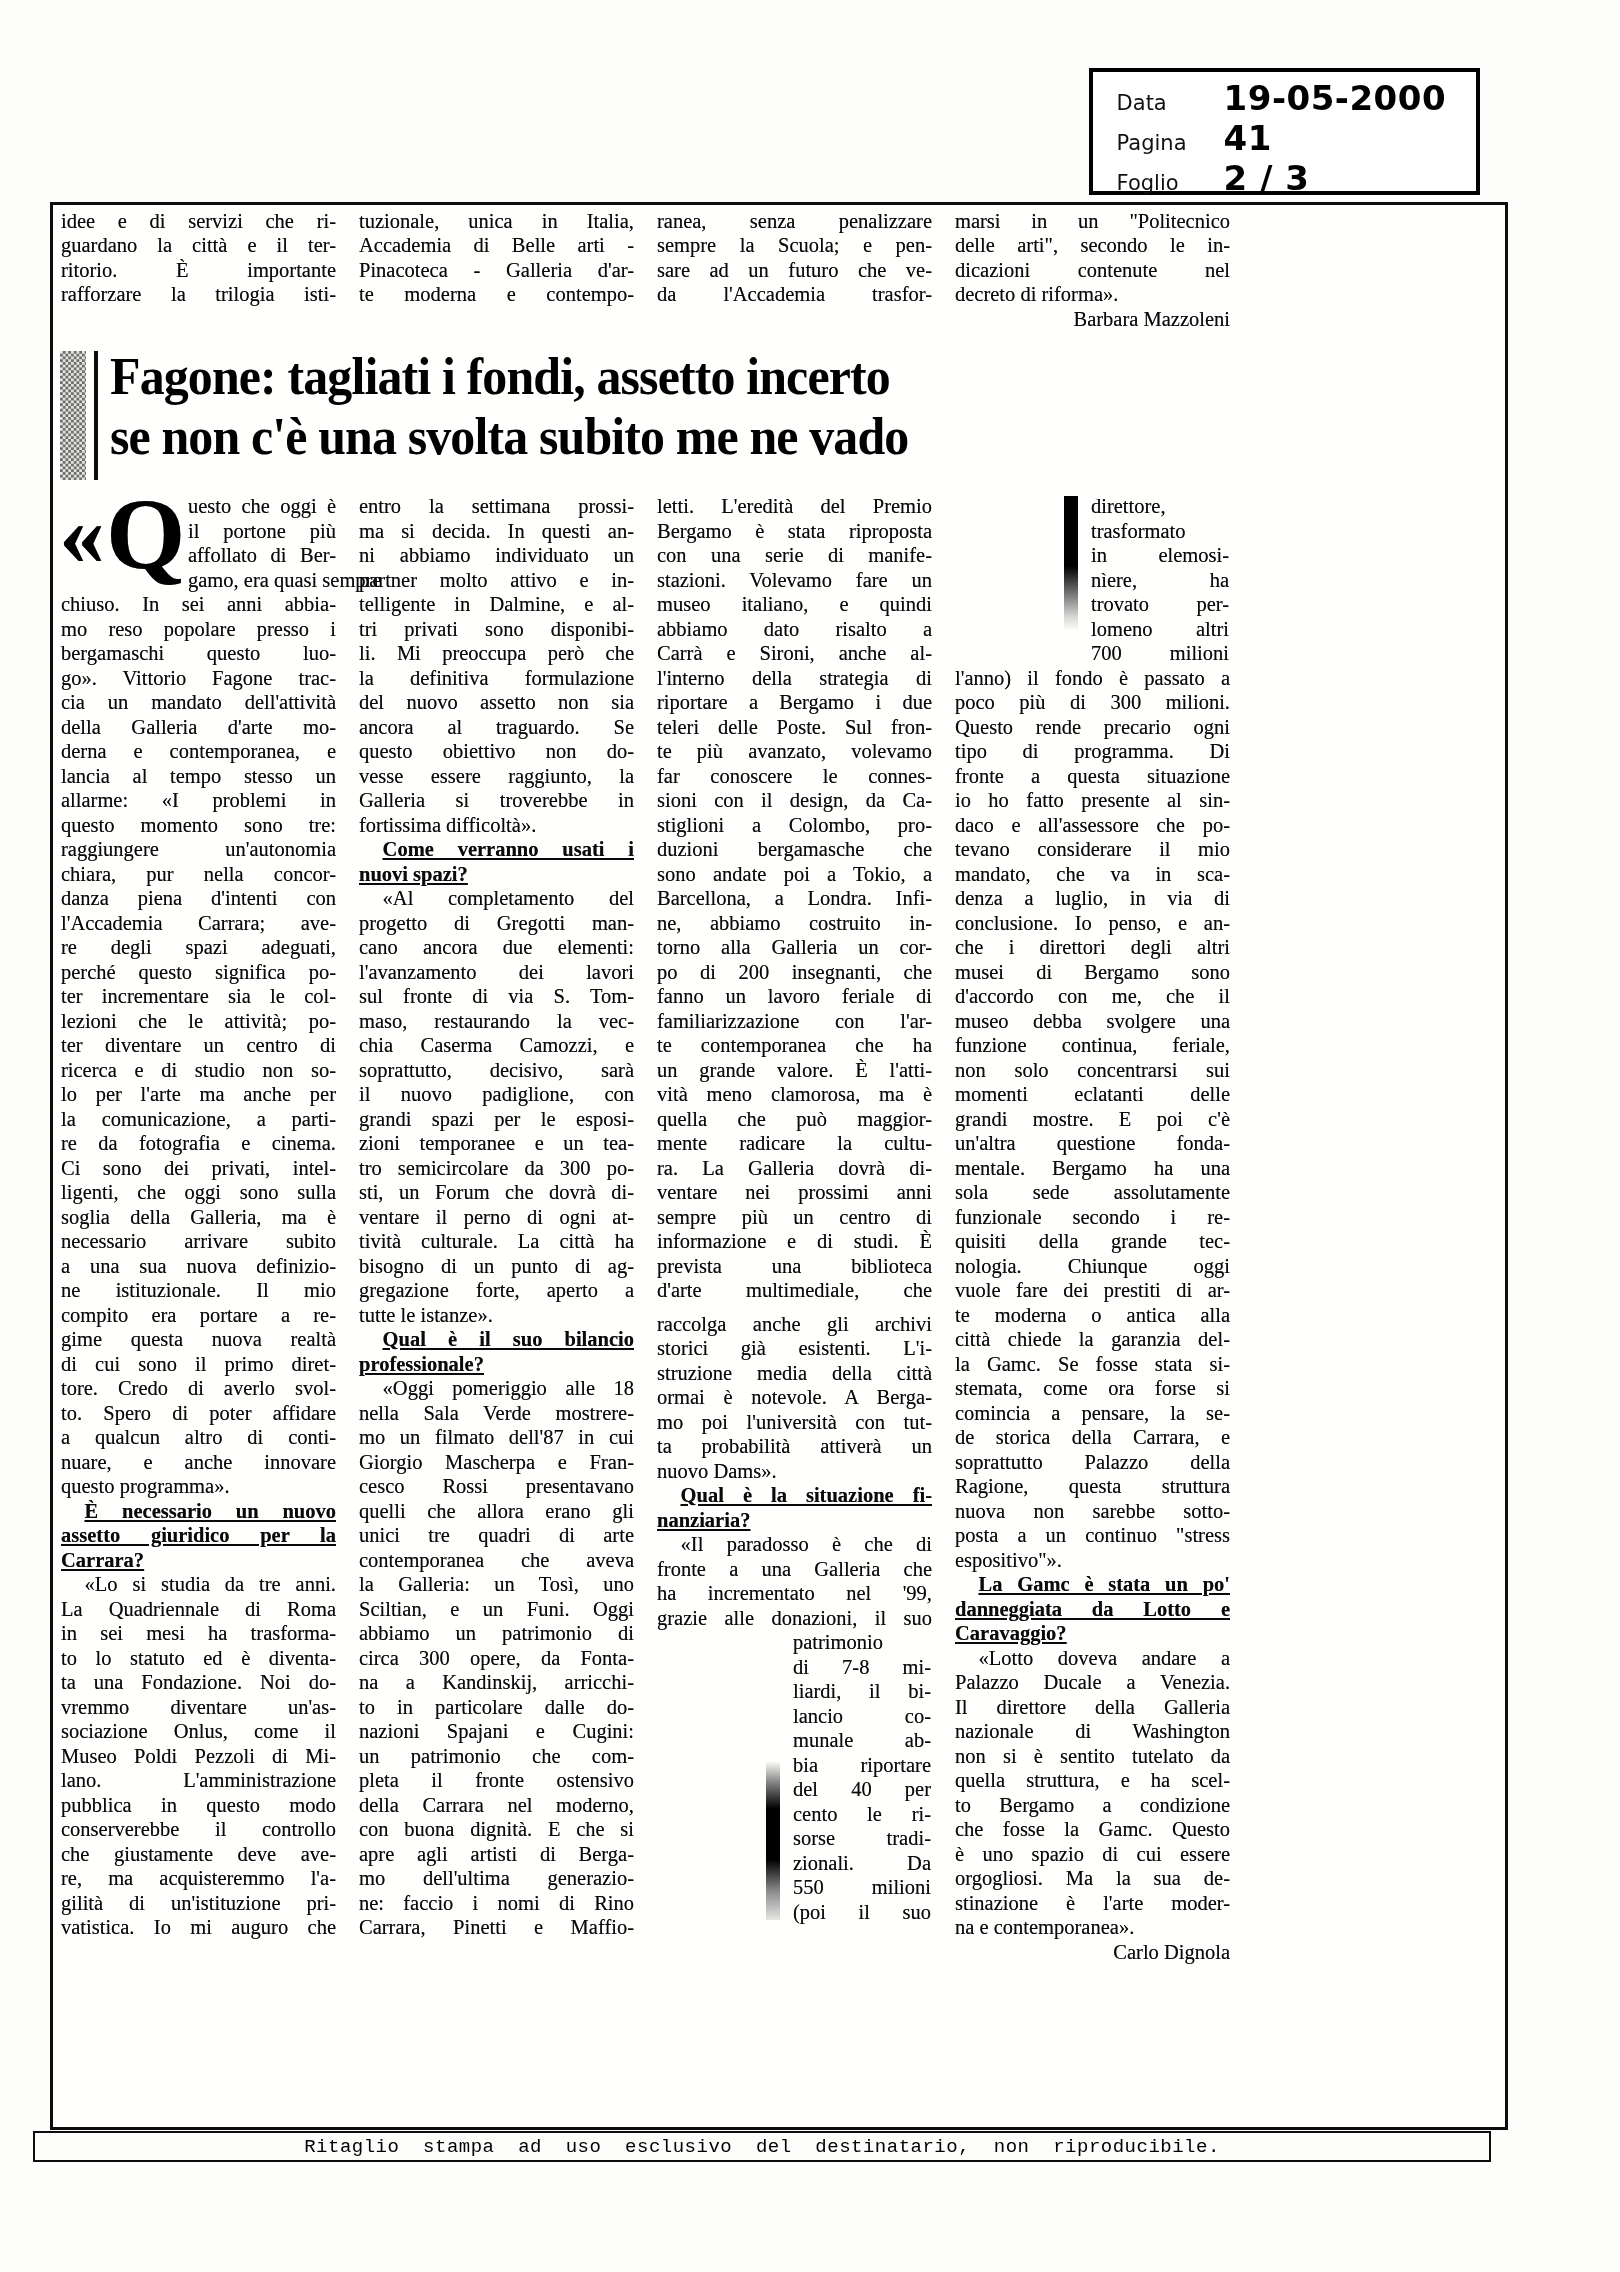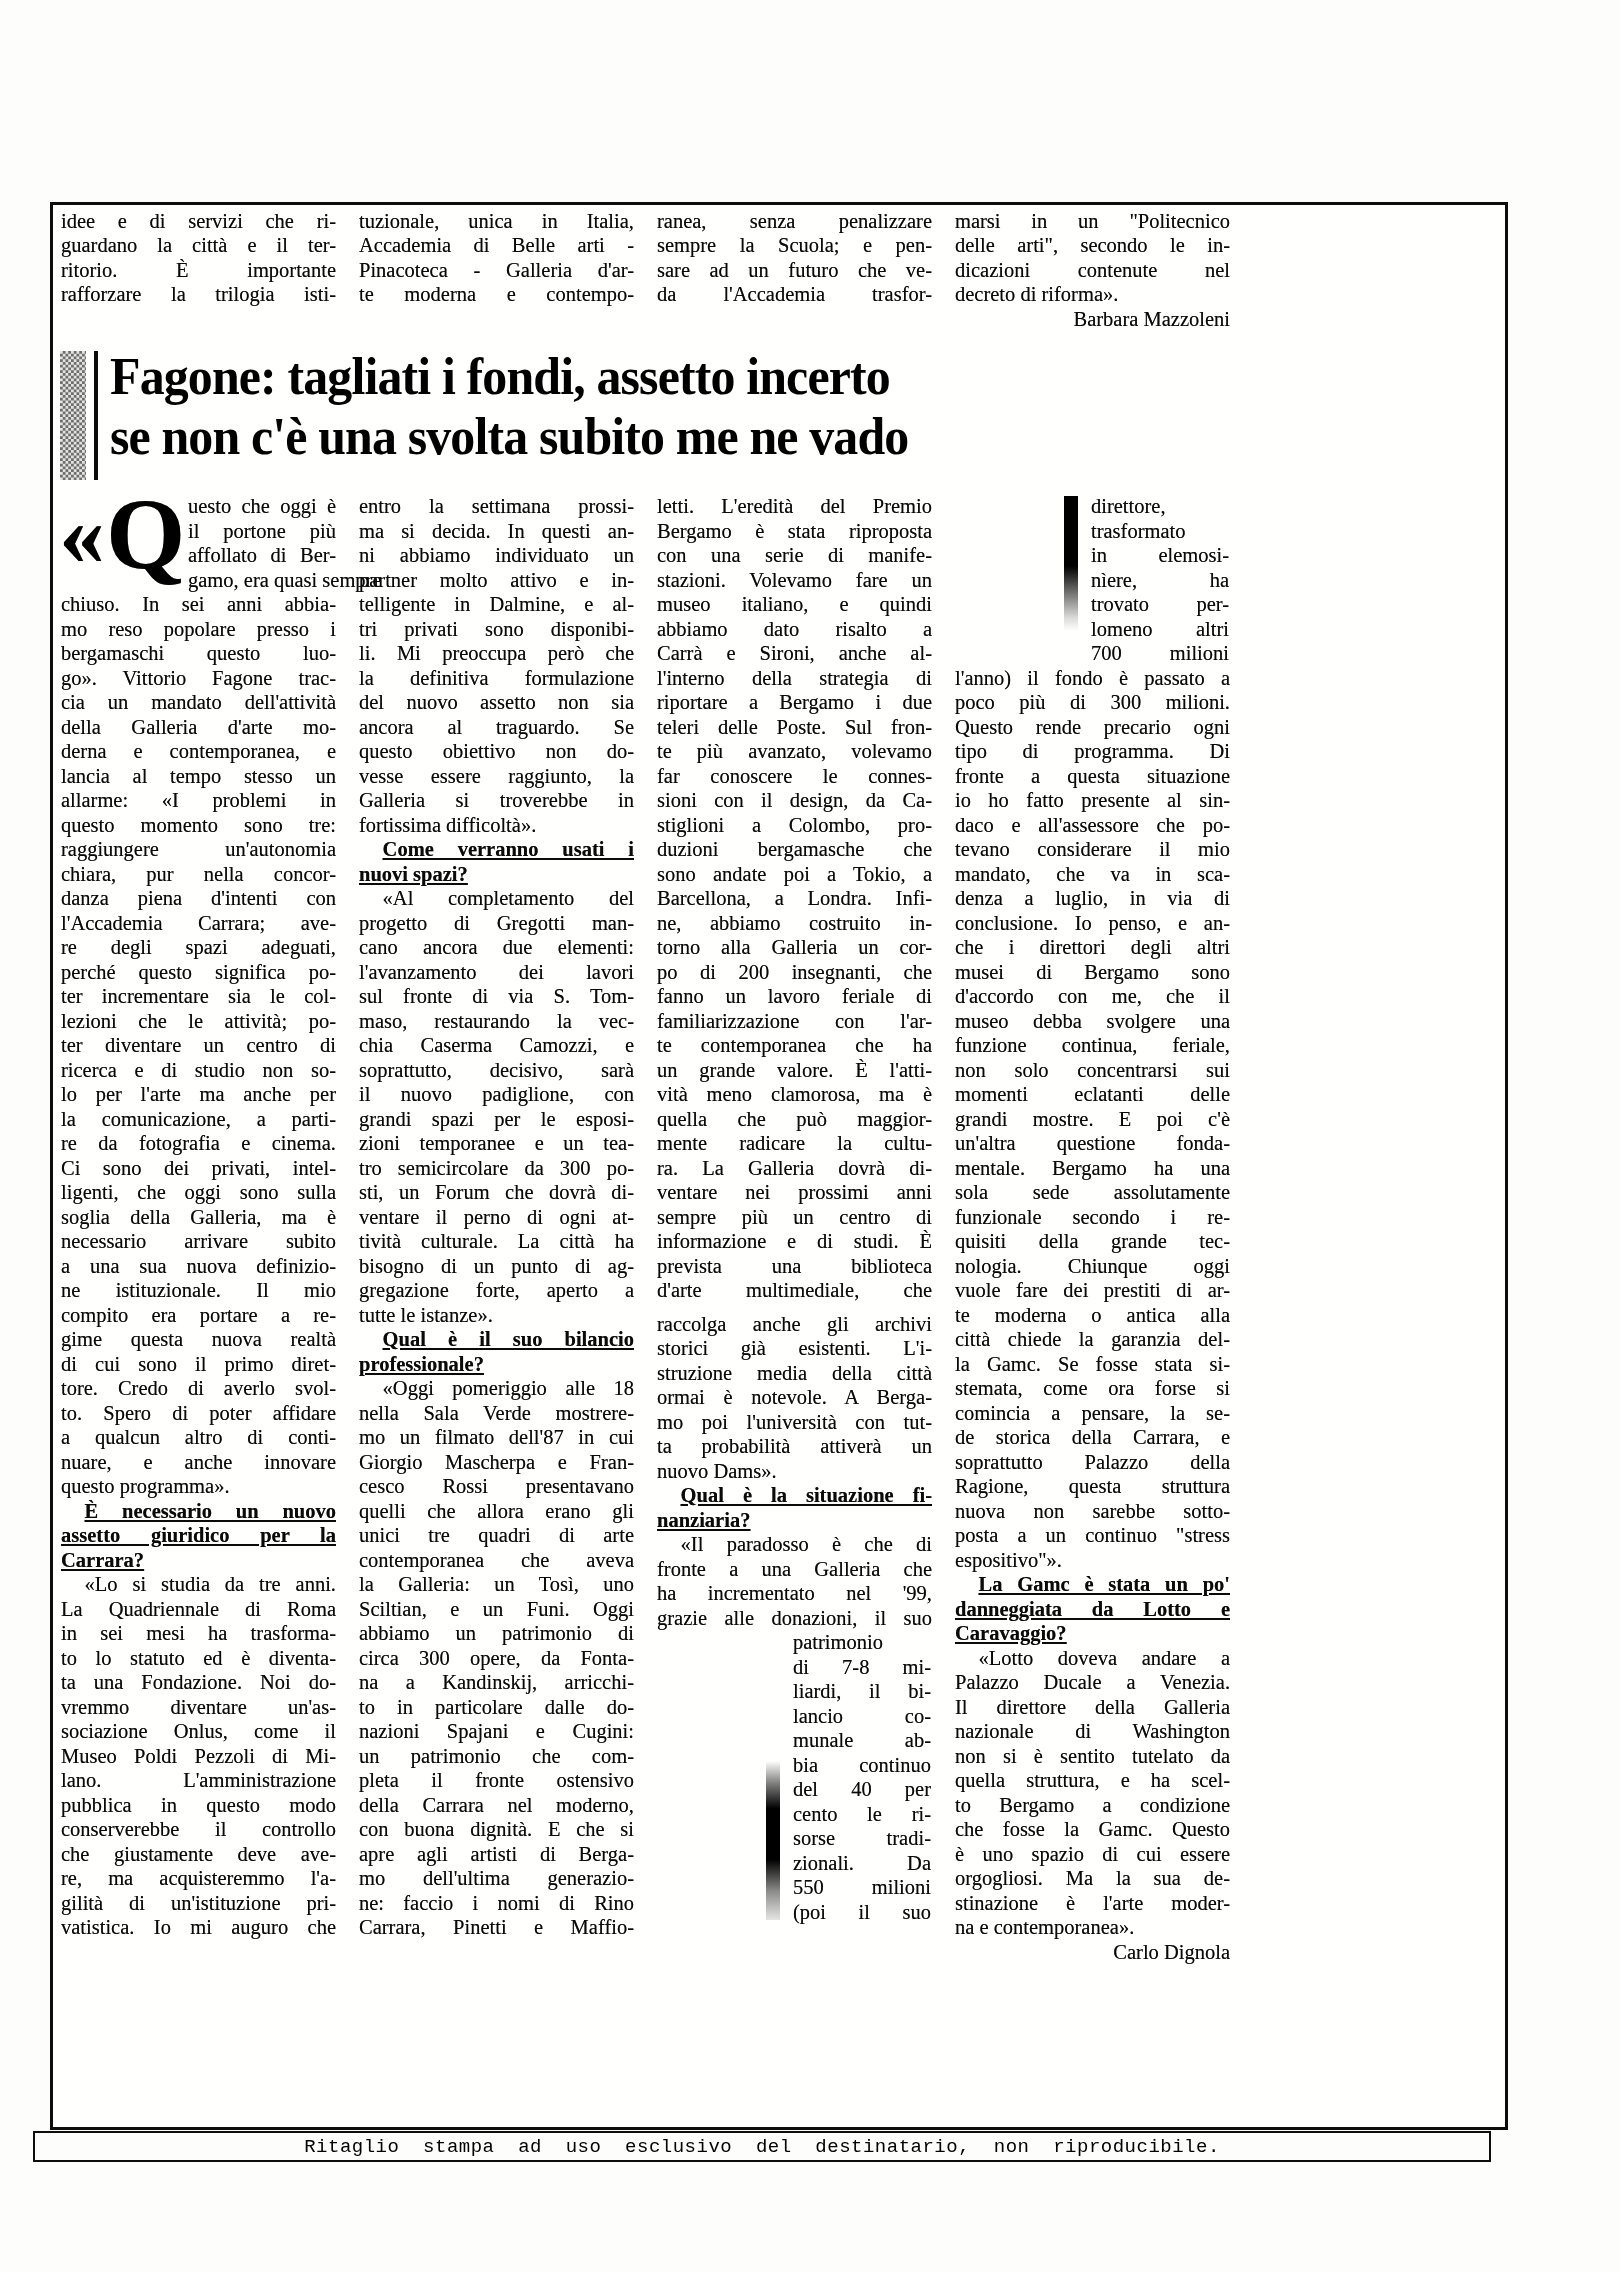--- a/index.html
+++ b/index.html
@@ -67,20 +67,34 @@
       border:2.7px solid #0d0d0d;box-sizing:border-box;display:flex;align-items:center;justify-content:center;}
   .footer-text{font-family:"Liberation Mono",monospace;font-size:19px;letter-spacing:0.5px;
       word-spacing:11.8px;color:#000;white-space:nowrap;}
 </style>
 </head>
 <body>
 
 <div id="page">
 
 
+  <div class="date-box">
+    <div class="meta-row">
+      <span class="meta-label">Data</span>
+      <span class="meta-value">19-05-2000</span>
+    </div>
+    <div class="meta-row">
+      <span class="meta-label">Pagina</span>
+      <span class="meta-value">41</span>
+    </div>
+    <div class="meta-row">
+      <span class="meta-label">Foglio</span>
+      <span class="meta-value">2 / 3</span>
+    </div>
+  </div>
 
   <div class="frame">
 
     <div class="cols topstrip">
       <div class="col">
           <div class="blk p">
             <div class="ln">idee e di servizi che ri-</div>
             <div class="ln">guardano la città e il ter-</div>
             <div class="ln">ritorio. È importante</div>
             <div class="ln">rafforzare la trilogia isti-</div>
@@ -319,21 +333,21 @@
             <div class="ln">fronte a una Galleria che</div>
             <div class="ln">ha incrementato nel '99,</div>
             <div class="ln">grazie alle donazioni, il suo</div>
           </div>
           <div class="blk rq bar-b">
             <div class="ln">patrimonio</div>
             <div class="ln">di 7-8 mi-</div>
             <div class="ln">liardi, il bi-</div>
             <div class="ln">lancio co-</div>
             <div class="ln">munale ab-</div>
-            <div class="ln">bia continuo</div>
+            <div class="ln">bia riportare</div>
             <div class="ln">del 40 per</div>
             <div class="ln">cento le ri-</div>
             <div class="ln">sorse tradi-</div>
             <div class="ln">zionali. Da</div>
             <div class="ln">550 milioni</div>
             <div class="ln">(poi il suo</div>
           </div>
         </div>
       <div class="col">
           <div class="blk rq bar-t">

